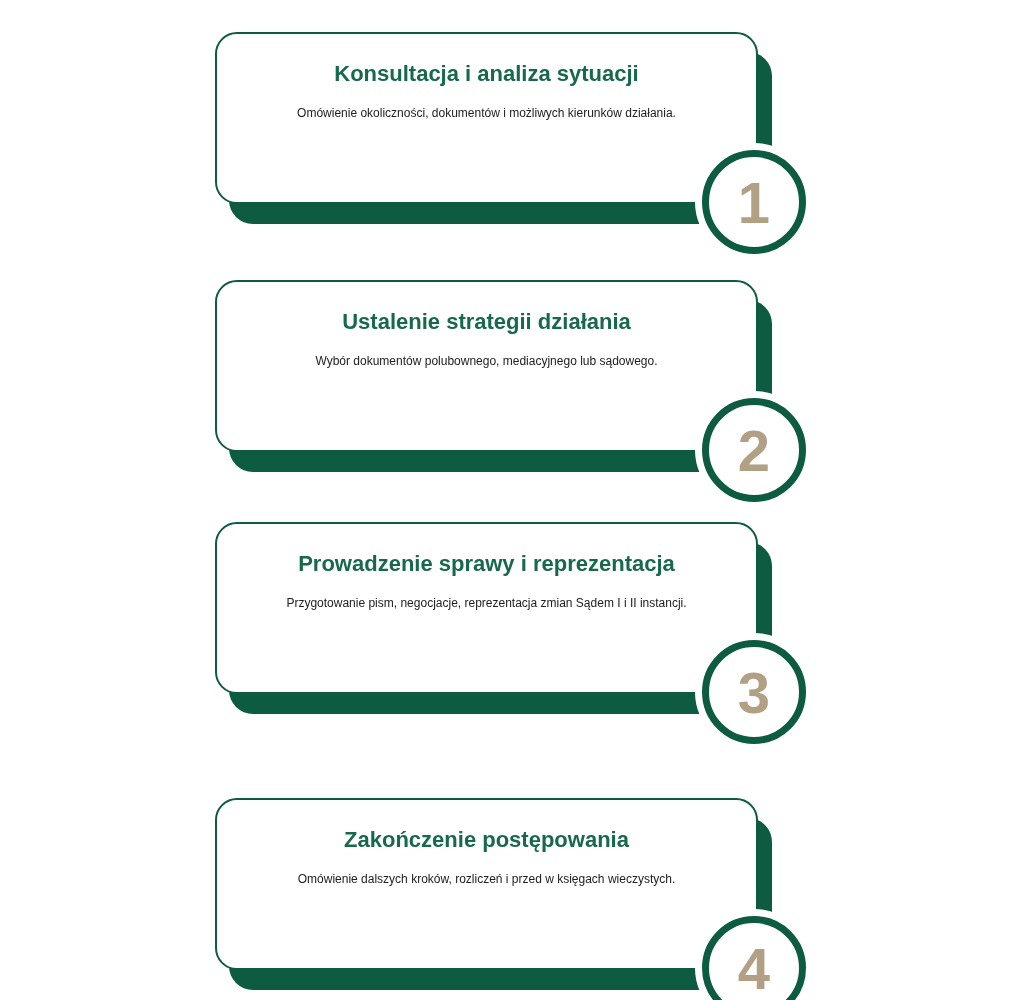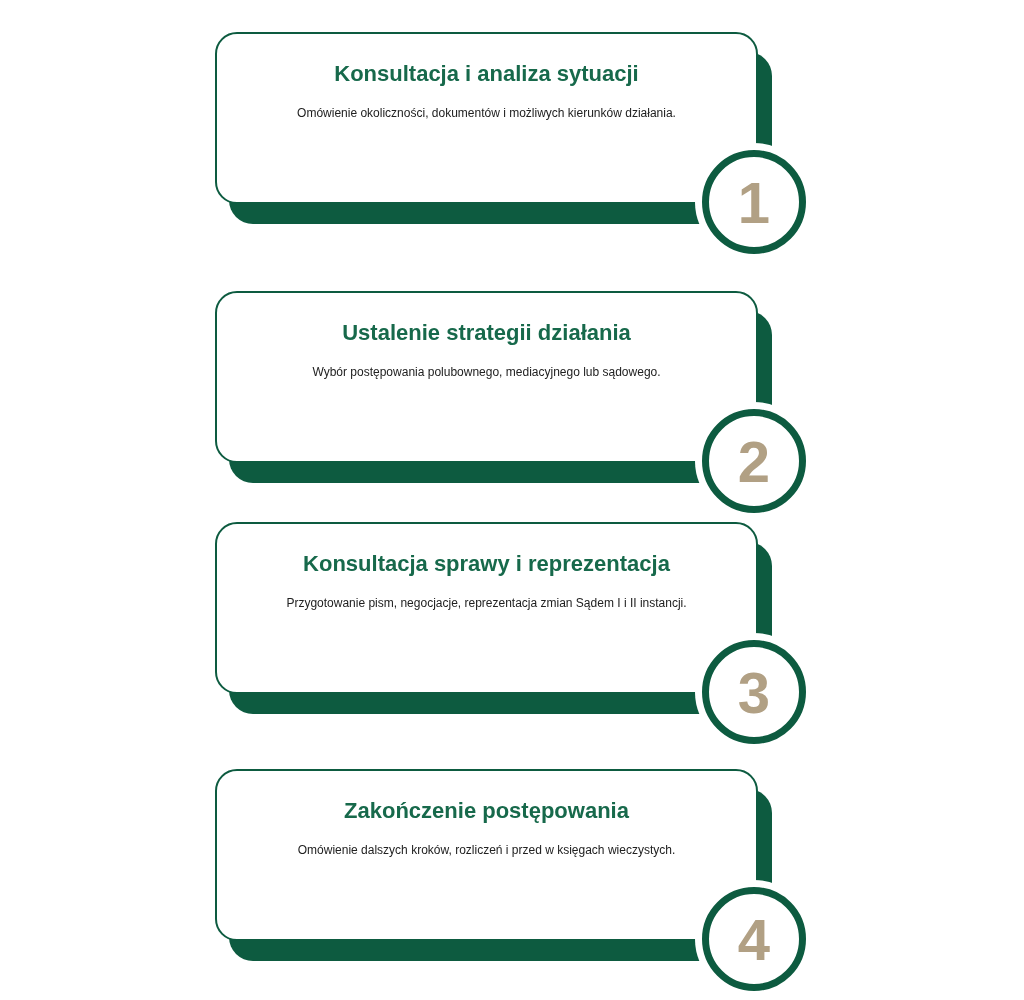--- a/index.html
+++ b/index.html
@@ -75,23 +75,23 @@
     justify-content: center;
   }
   .step-number {
     font-size: 58px;
     font-weight: 700;
     color: #b1a084;
     line-height: 1;
     padding-top: 2px;
   }
   #s1 { top: 32px; }
-  #s2 { top: 291px; }
+  #s2 { top: 280px; }
   #s3 { top: 522px; }
-  #s4 { top: 769px; }
+  #s4 { top: 798px; }
 </style>
 </head>
 <body>
 
 <div class="canvas">
 
   <div class="step" id="s1">
     <div class="step-shadow"></div>
     <div class="step-card">
       <div class="step-title">Konsultacja i analiza sytuacji</div>
@@ -99,31 +99,31 @@
     </div>
     <div class="step-badge">
       <span class="step-number">1</span>
     </div>
   </div>
 
   <div class="step" id="s2">
     <div class="step-shadow"></div>
     <div class="step-card">
       <div class="step-title">Ustalenie strategii działania</div>
-      <div class="step-desc">Wybór postępowania polubownego, mediacyjnego lub sądowego.</div>
+      <div class="step-desc">Wybór dokumentów polubownego, mediacyjnego lub sądowego.</div>
     </div>
     <div class="step-badge">
       <span class="step-number">2</span>
     </div>
   </div>
 
   <div class="step" id="s3">
     <div class="step-shadow"></div>
     <div class="step-card">
-      <div class="step-title">Konsultacja sprawy i reprezentacja</div>
+      <div class="step-title">Prowadzenie sprawy i reprezentacja</div>
       <div class="step-desc">Przygotowanie pism, negocjacje, reprezentacja zmian Sądem I i II instancji.</div>
     </div>
     <div class="step-badge">
       <span class="step-number">3</span>
     </div>
   </div>
 
   <div class="step" id="s4">
     <div class="step-shadow"></div>
     <div class="step-card">

